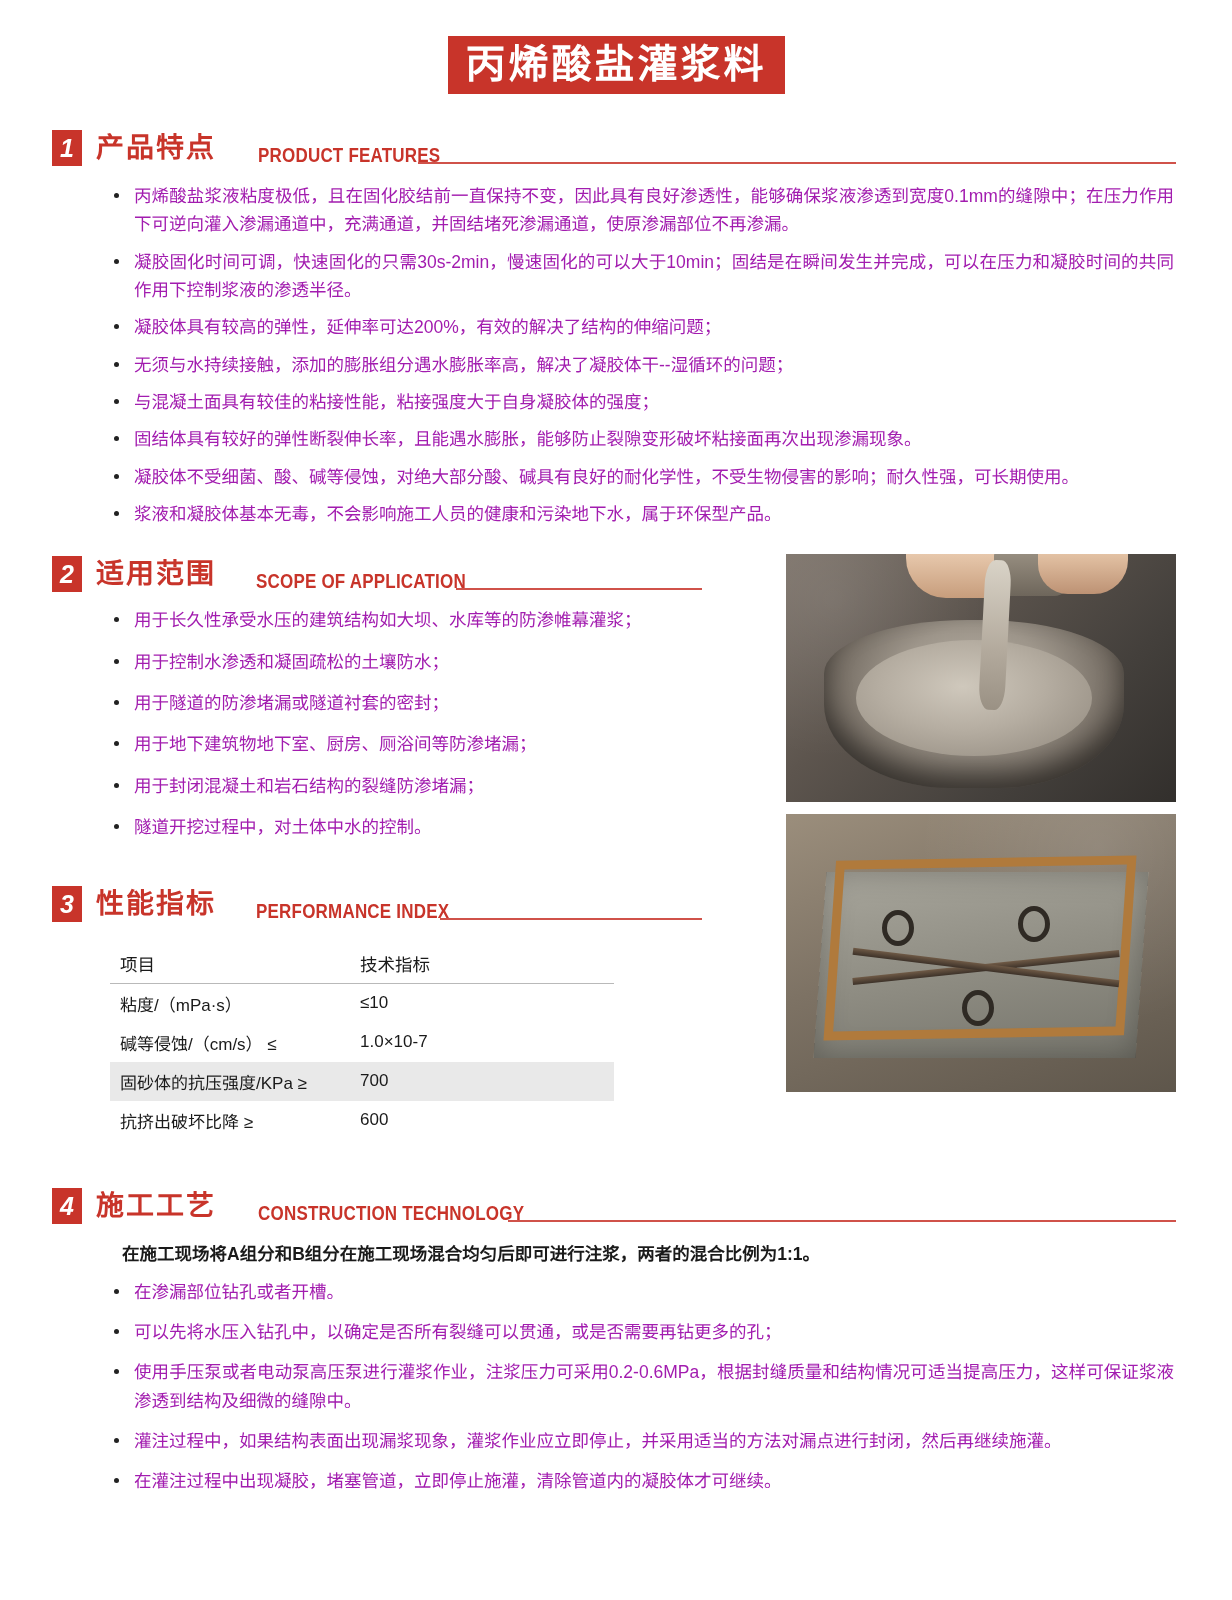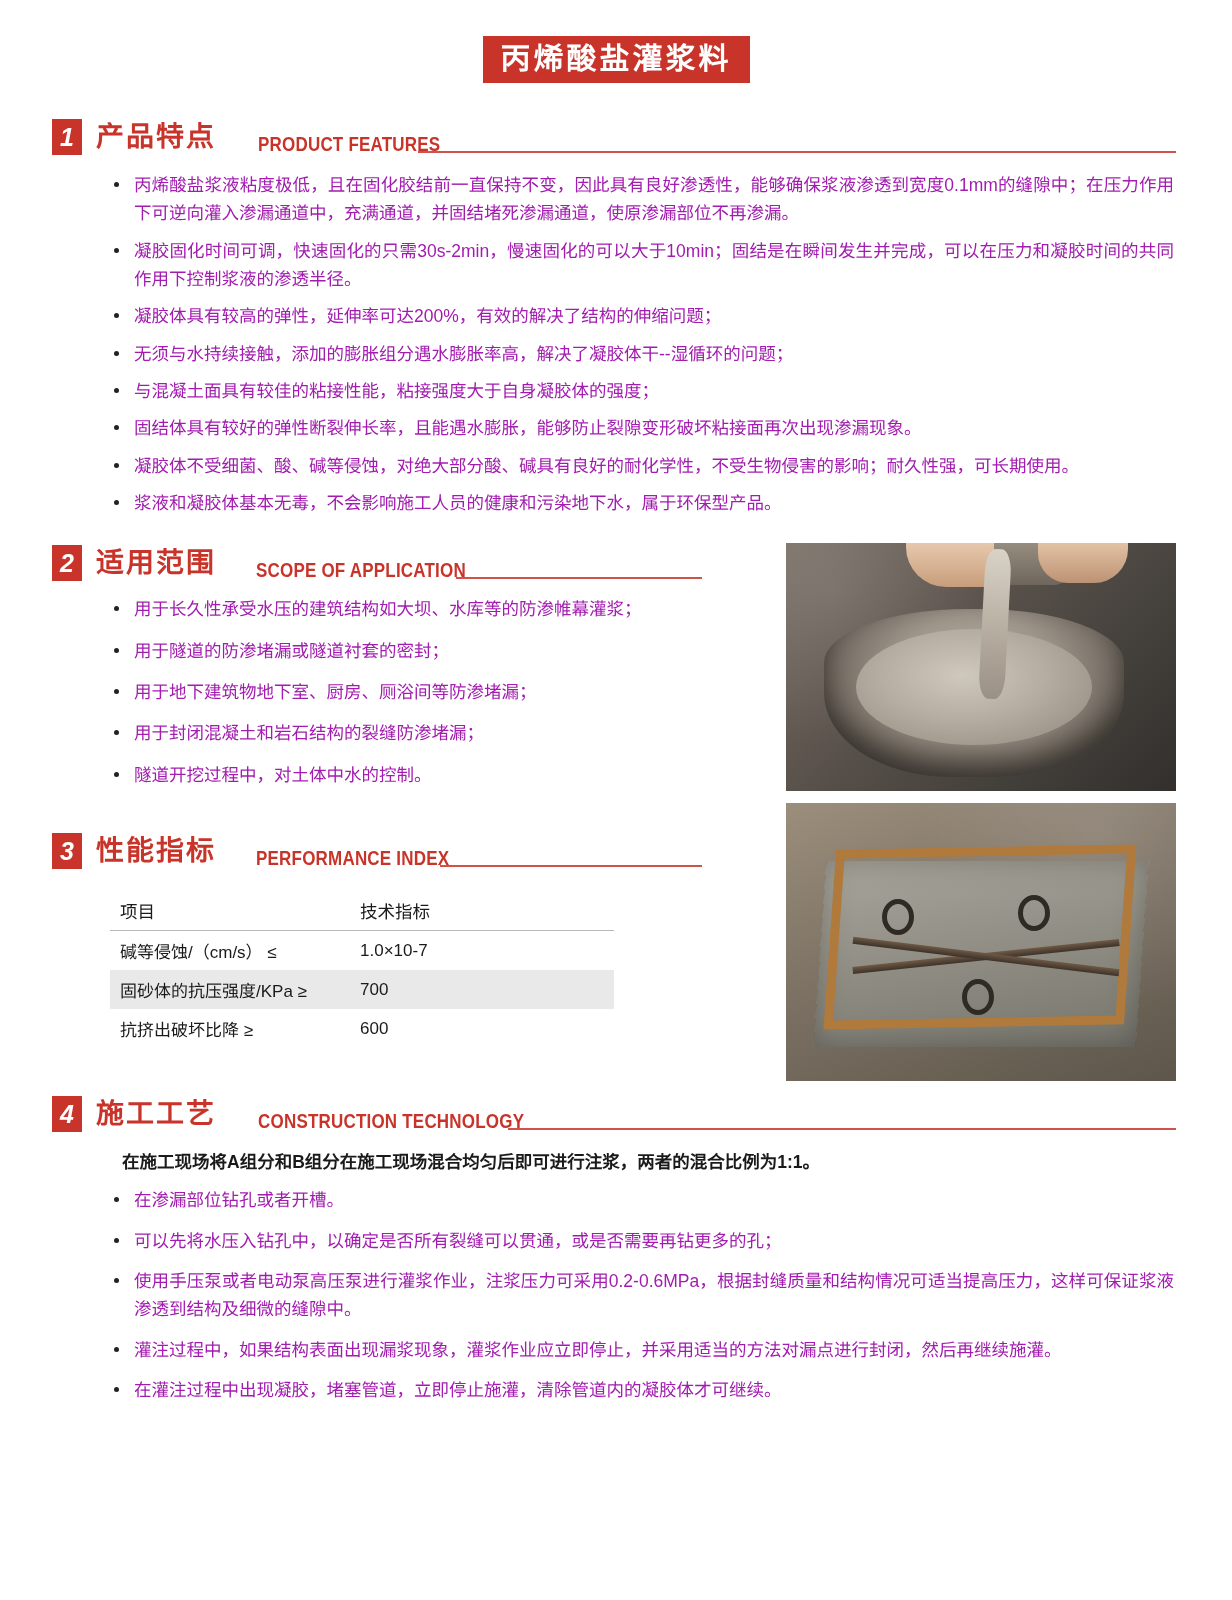--- a/index.html
+++ b/index.html
@@ -25,21 +25,21 @@
 
   
   .doc-title-wrap {
     text-align: center;
     padding-top: 36px;
   }
   .doc-title {
     display: inline-block;
     background: #c8342a;
     color: #ffffff;
-    font-size: 30px;
+    font-size: 40px;
     font-weight: bold;
     letter-spacing: 3px;
     padding: 6px 18px 8px 18px;
     line-height: 1.1;
   }
   .sec-num {
     position: absolute;
     left: 52px;
     top: 2px;
     width: 30px;
@@ -349,20 +349,21 @@
 
       <section id="section-scope">
         <div class="head-box">
           <span class="sec-num">2</span>
           <span class="sec-cn">适用范围</span>
           <span class="sec-en">SCOPE OF APPLICATION</span>
           <span class="sec-rule"></span>
         </div>
         <ul class="bullets" id="scope-list">
           <li>用于长久性承受水压的建筑结构如大坝、水库等的防渗帷幕灌浆；</li>
+          <li>用于控制水渗透和凝固疏松的土壤防水；</li>
           <li>用于隧道的防渗堵漏或隧道衬套的密封；</li>
           <li>用于地下建筑物地下室、厨房、厕浴间等防渗堵漏；</li>
           <li>用于封闭混凝土和岩石结构的裂缝防渗堵漏；</li>
           <li>隧道开挖过程中，对土体中水的控制。</li>
         </ul>
       </section>
 
       <section id="section-perf">
         <div class="head-box">
           <span class="sec-num">3</span>
@@ -372,20 +373,24 @@
         </div>
 
         <table class="perf">
           <thead>
             <tr>
               <th class="col1">项目</th>
               <th>技术指标</th>
             </tr>
           </thead>
           <tbody>
+            <tr>
+              <td class="col1">粘度/（mPa·s）</td>
+              <td>≤10</td>
+            </tr>
             <tr>
               <td class="col1">碱等侵蚀/（cm/s） ≤</td>
               <td>1.0×10-7</td>
             </tr>
             <tr class="shade">
               <td class="col1">固砂体的抗压强度/KPa ≥</td>
               <td>700</td>
             </tr>
             <tr>
               <td class="col1">抗挤出破坏比降 ≥</td>

